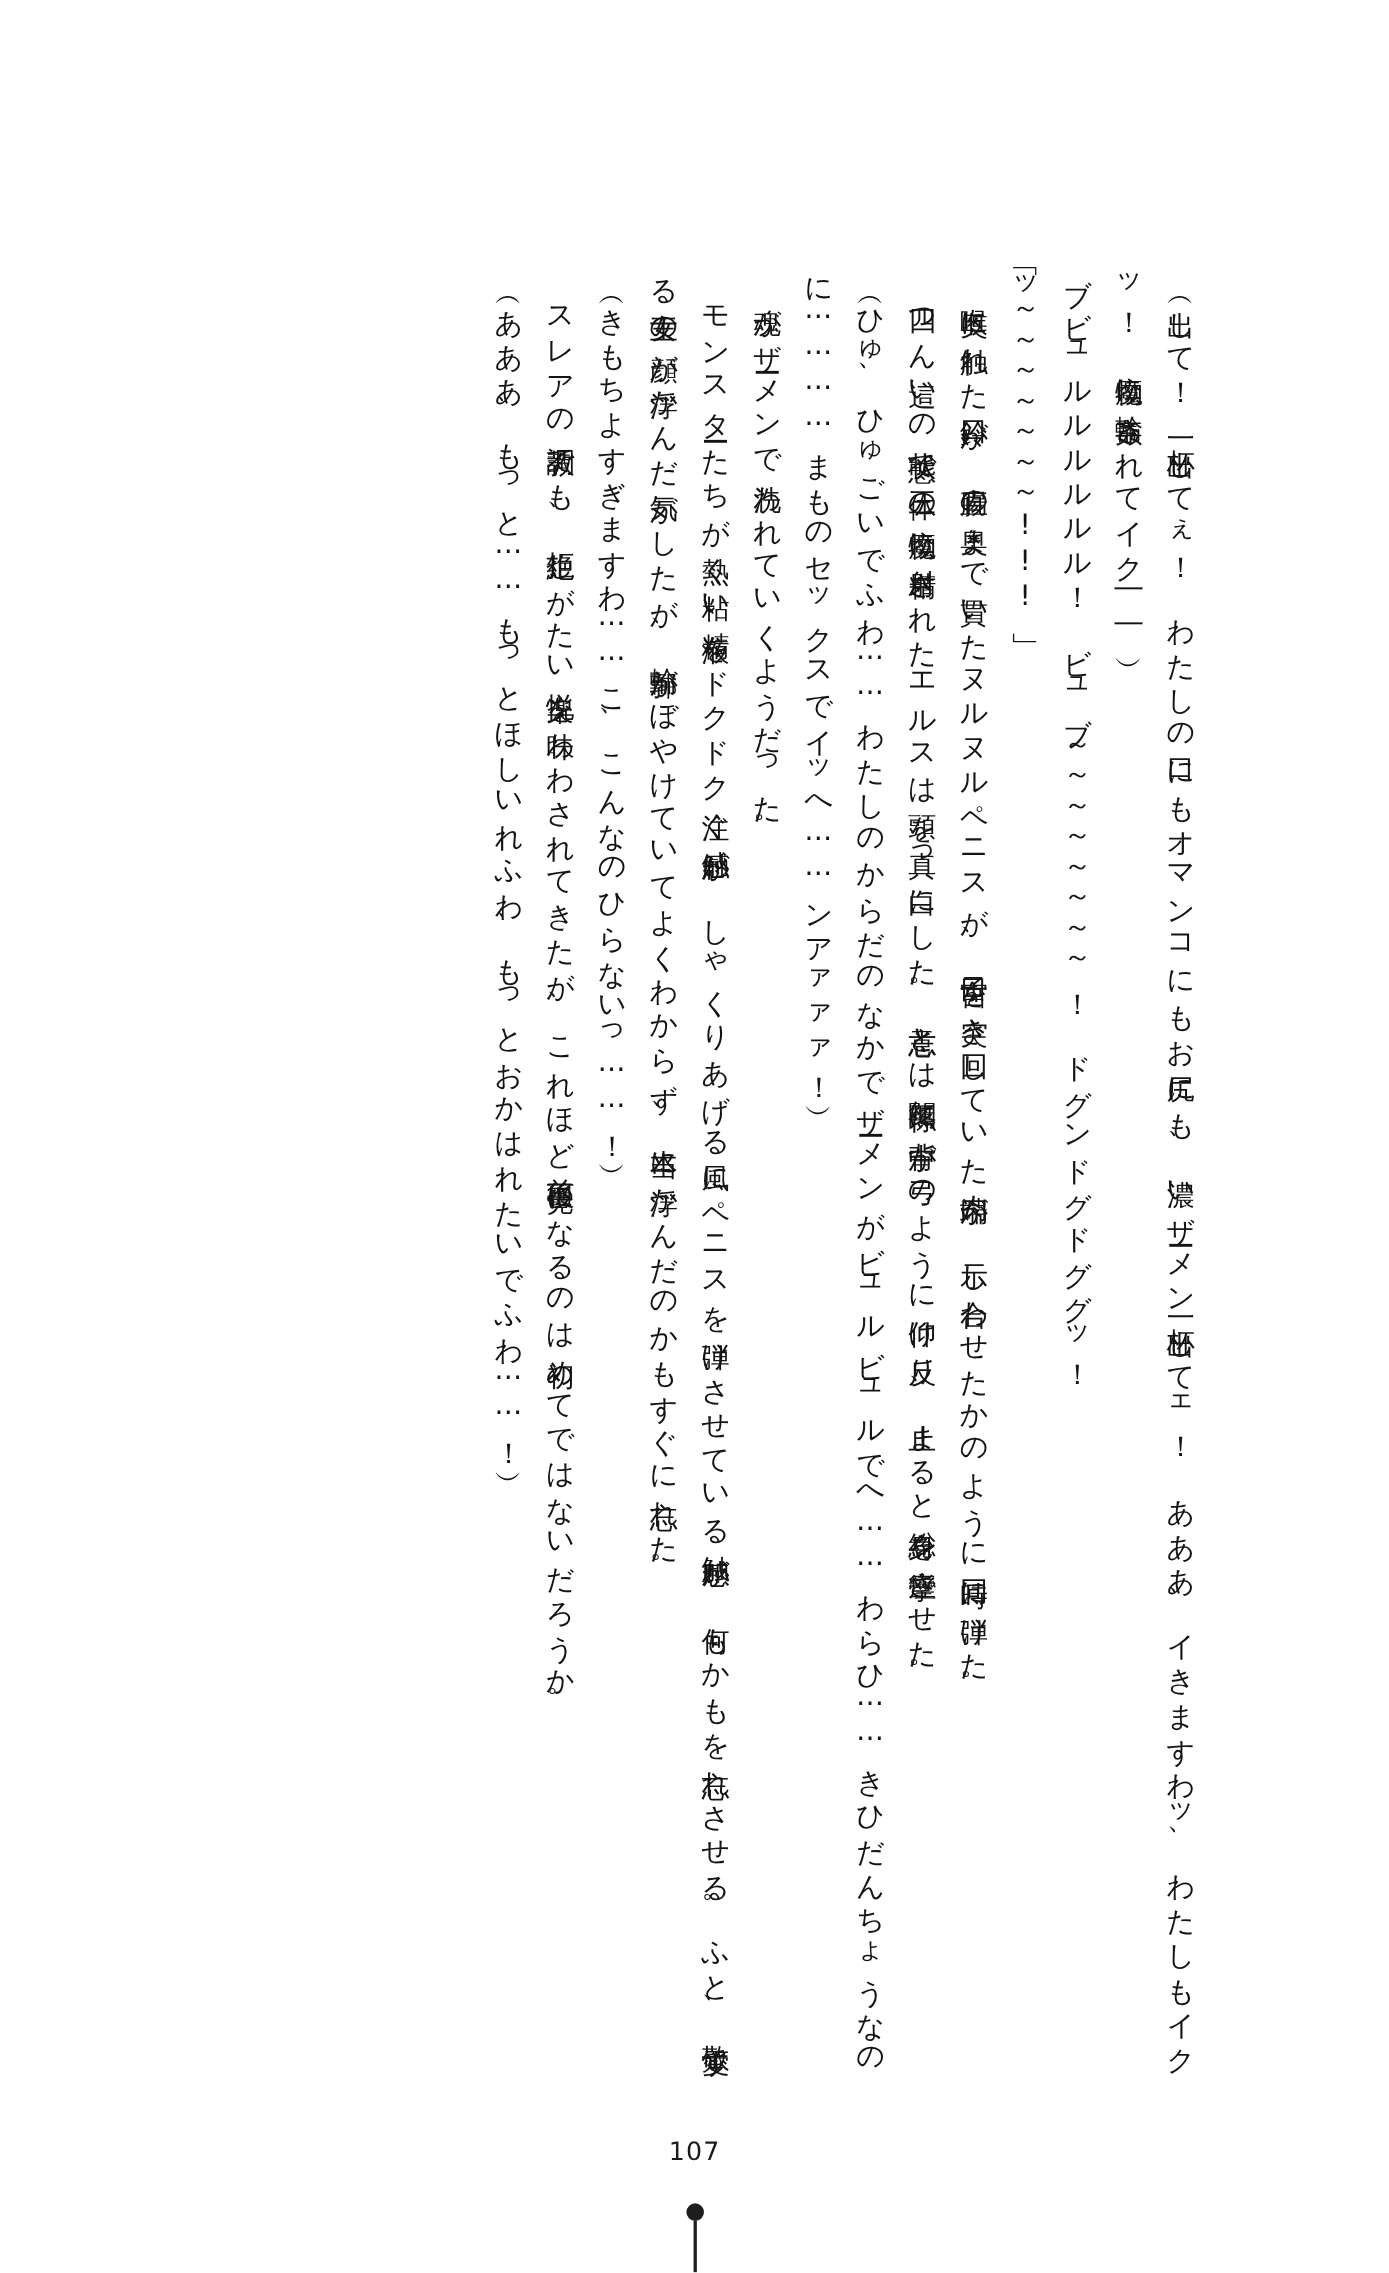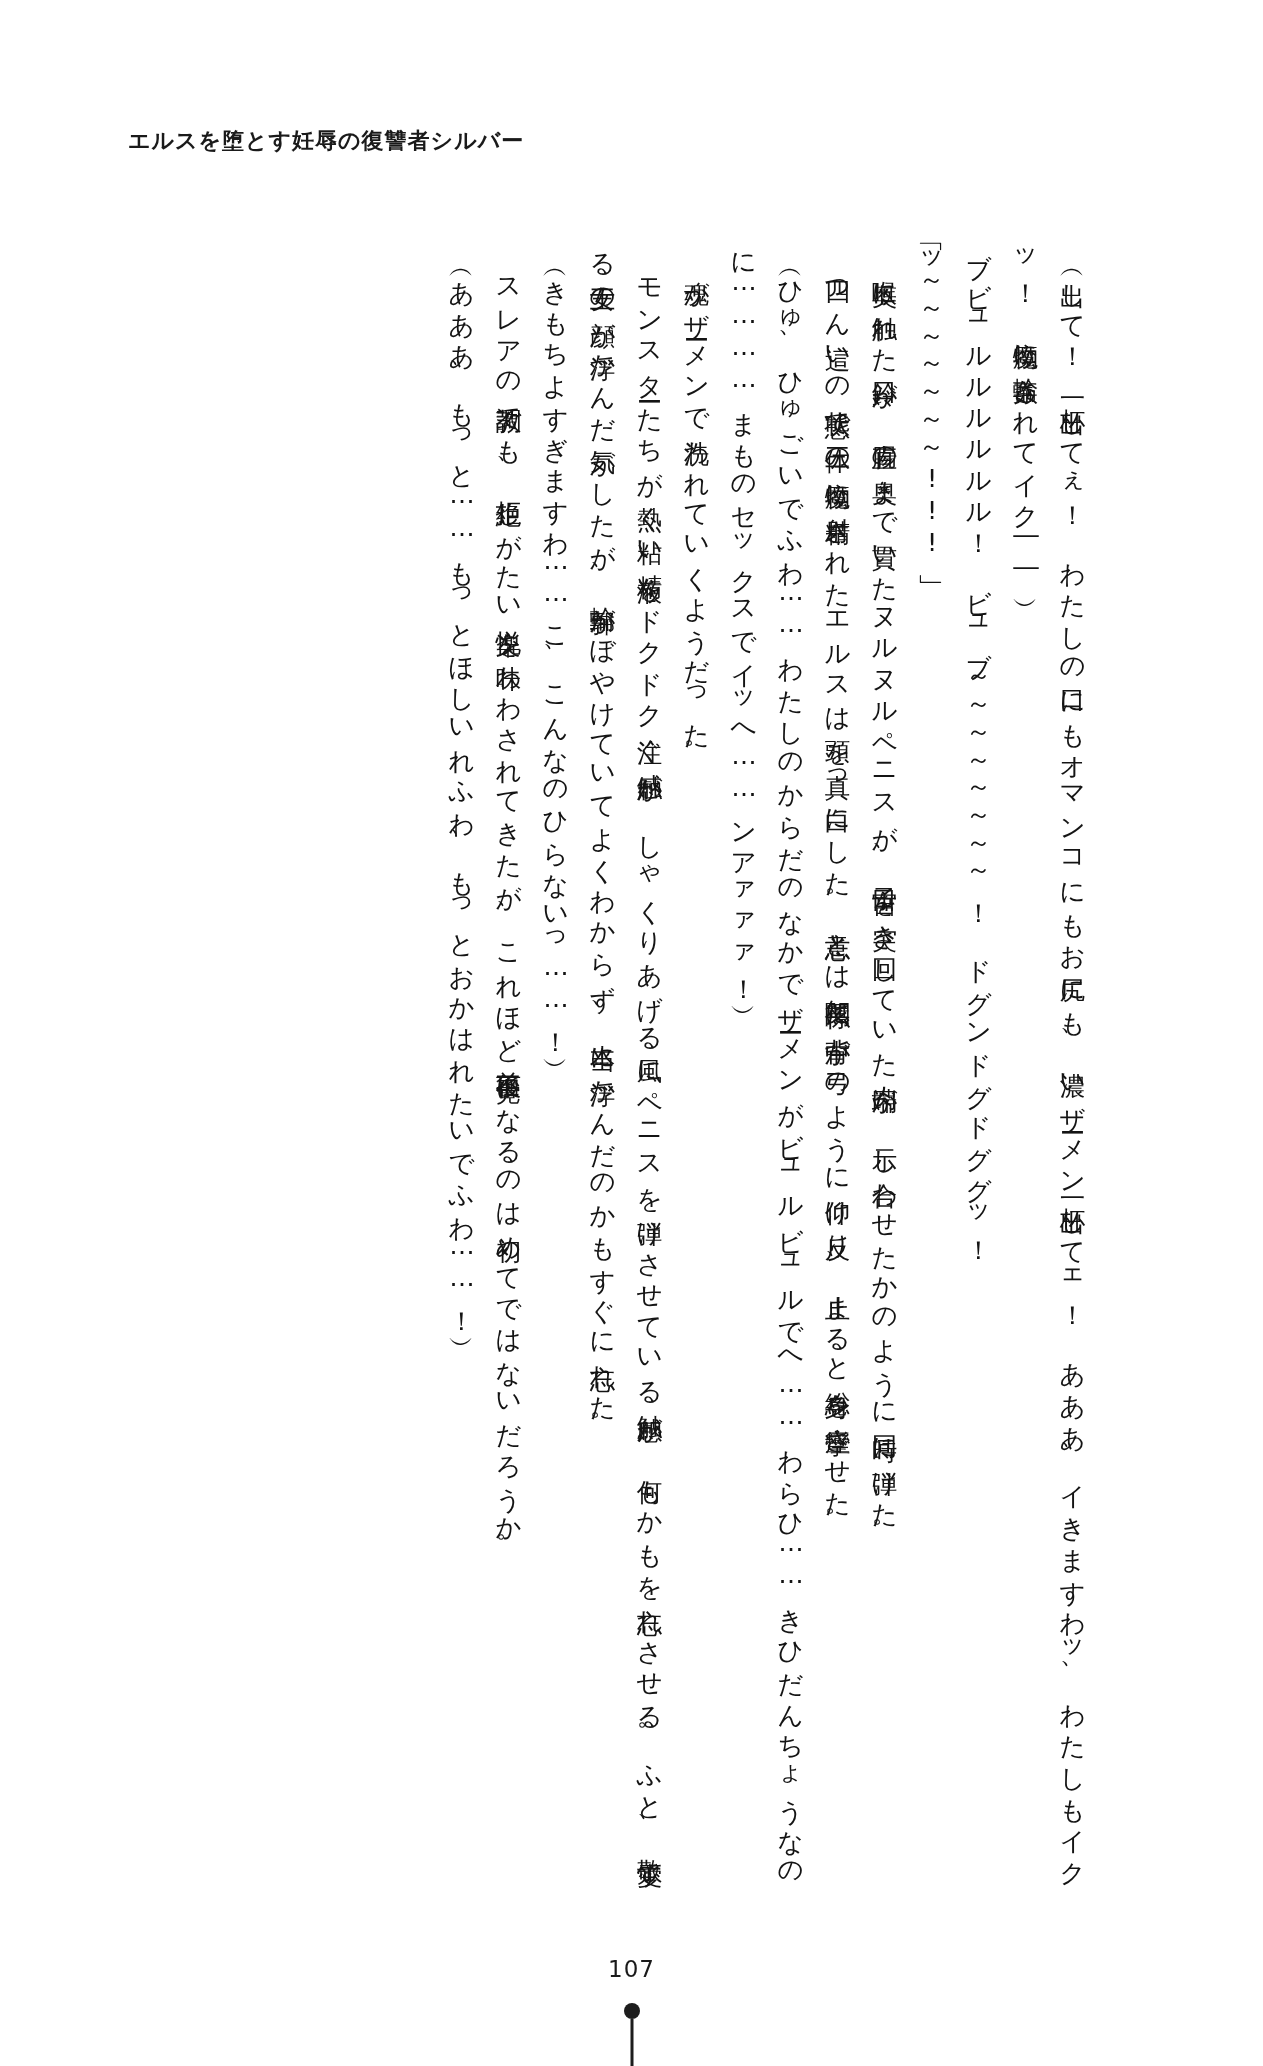--- a/index.html
+++ b/index.html
@@ -58,21 +58,20 @@
   .folio {
     position: absolute;
     left: 0;
     right: 0;
     top: 1944px;
     text-align: center;
     font-size: 23px;
     font-family: "DejaVu Sans", "Liberation Sans", sans-serif;
     color: #1a1a1a;
     letter-spacing: 1px;
-    margin-top: 12px;
   }
   .footer-mark {
     position: absolute;
     left: 50%;
     top: 2003px;
     transform: translateX(-50%);
     width: 16px;
     height: 16px;
     border-radius: 50%;
     background: #1d1d1d;
@@ -85,21 +84,20 @@
     width: 3px;
     height: 47px;
     background: #1d1d1d;
   }
 </style>
 </head>
 <body>
 
 <div class="page">
 
-  <div class="running-head">エルスを堕とす妊辱の復讐者シルバー</div>
 
   <div class="body-area">
     <p class="indent">（出して！　一杯出してぇ！　わたしの口にもオマンコにもお尻にも、濃いザーメン一杯出してェ！　あああ、イきますわッ、わたしもイクッ！　魔物に輪姦されてイク――）</p>
     <p>ブビュルルルルルル！　ビュブ～～～～～～～～！　ドグンドグドググッ！</p>
     <p>「ッ～～～～～～～!!!」</p>
     <p class="indent">喉奥に触れた鈴口が、直腸の奥まで貫いたヌルヌルペニスが、子宮口を突き回していた肉端が、示し合わせたかのように同時に弾けた。</p>
     <p class="indent">四つん這いの状態で三体の魔物に射精されたエルスは頭を真っ白にした。意志とは無関係に背中が弓のように仰け反り、止まると総身を痙攣させた。</p>
     <p class="indent">（ひゅ、ひゅごいでふわ……わたしのからだのなかでザーメンがビュルビュルでへ……わらひ……きひだんちょうなのに…………まものセックスでイッへ……ンアァァァ！）</p>
     <p class="indent">魂がザーメンで洗われていくようだった。</p>
     <p class="indent">モンスターたちが熱く粘い精液をドクドク注ぐ感触が、しゃくりあげる風にペニスを弾けさせている触感が、何もかもを忘れさせる。ふと、敬愛する女王の顔が浮かんだ気がしたが、輪郭がぼやけていてよくわからず、本当に浮かんだのかもすぐに忘れた。</p>

